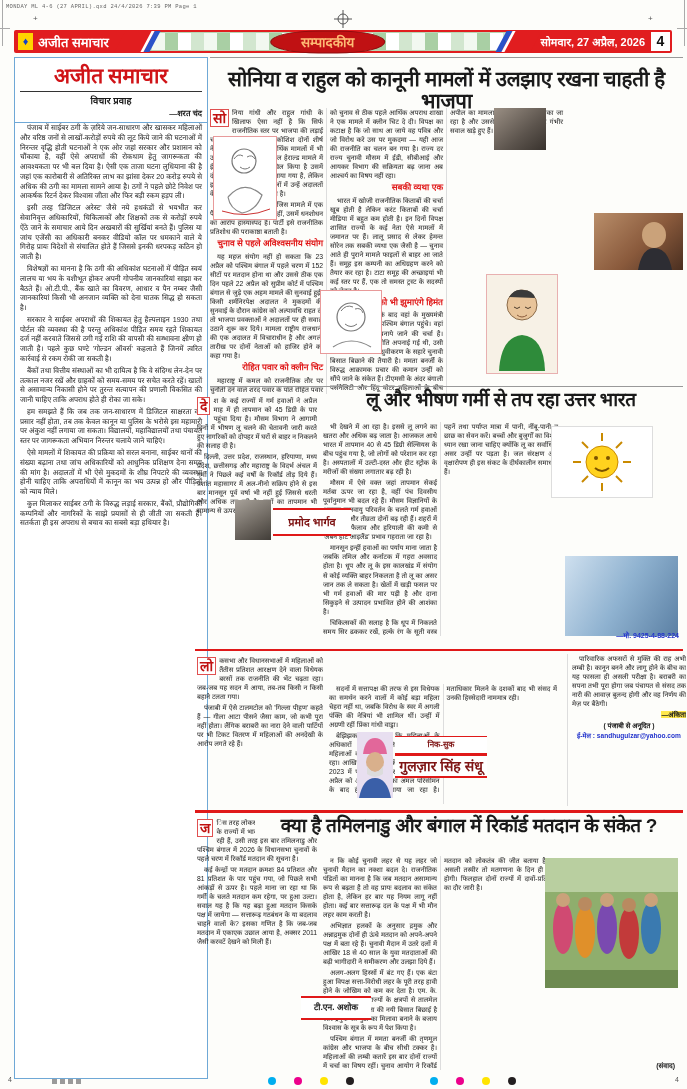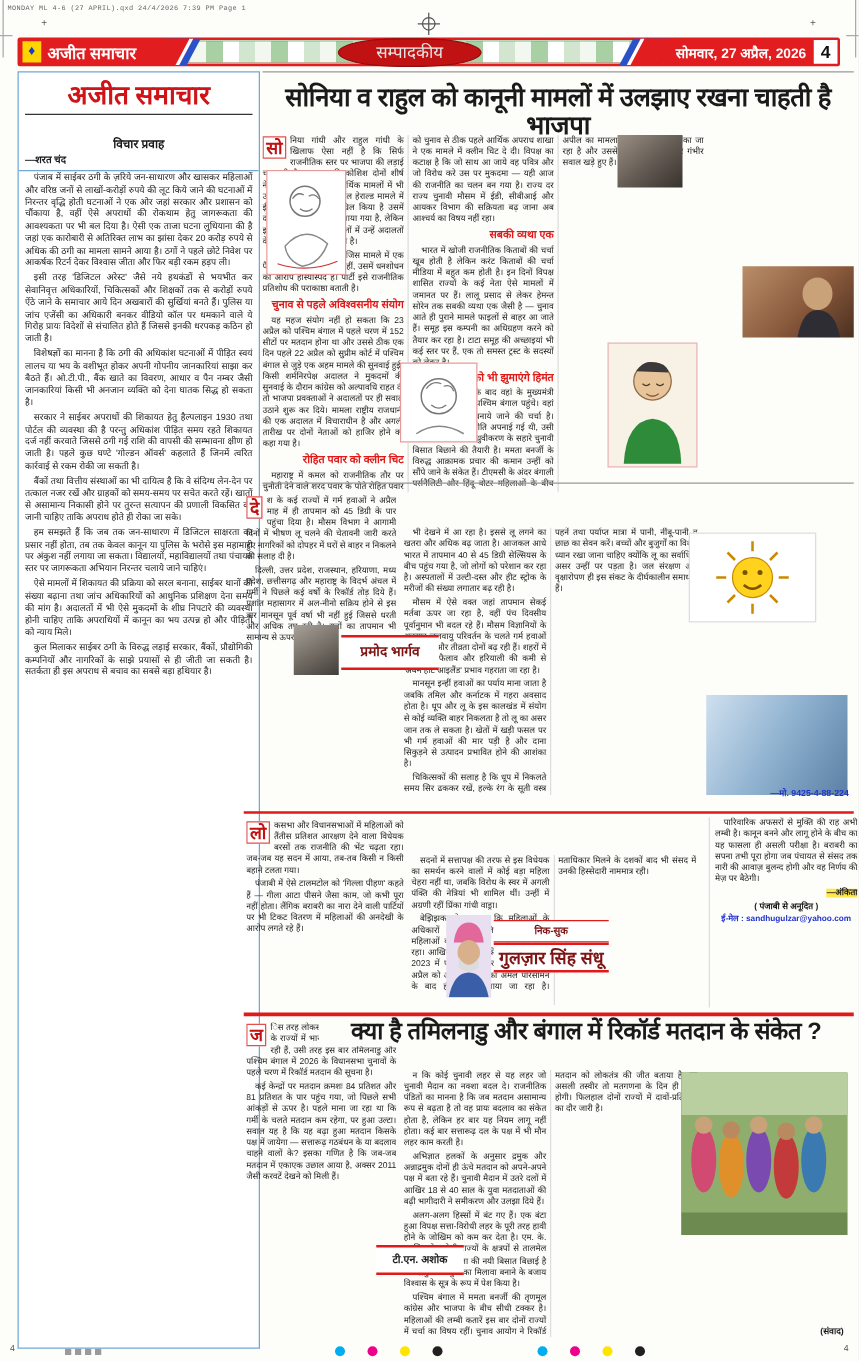--- a/index.html
+++ b/index.html
@@ -19,33 +19,33 @@
   .hdr .logo{width:15px;height:17px;background:#ffd400;color:#1440c8;font-size:11px;line-height:17px;
        text-align:center;margin:0 5px 0 4px;flex:0 0 auto;}
   .hdr .pname{color:#fff;font-weight:bold;font-size:13px;white-space:nowrap;margin-right:8px;}
   .hdr .mid{position:relative;flex:1 1 auto;height:17px;margin:0 8px;
        background:repeating-linear-gradient(90deg,#ffffff 0 13px,#d2e6cf 13px 26px,#f2f8f0 26px 39px,#a9cfa4 39px 52px);
        border:1px solid #b8d6b4;}
   .hdr .stripe{position:absolute;top:-2px;width:26px;height:21px;background:#e11d1f;}
   .hdr .stripe.l{left:-6px;transform:skewX(-28deg);border-right:3px solid #fff;box-shadow:6px 0 0 #2a52c8;}
   .hdr .stripe.r{right:-6px;transform:skewX(-28deg);border-left:3px solid #fff;box-shadow:-6px 0 0 #2a52c8;}
   .hdr .oval{position:absolute;left:50%;top:50%;transform:translate(-50%,-50%);
-       background:#c01113;color:#e5e5e5;font-weight:normal;font-size:13.5px;padding:1px 30px 2px;
+       background:#c01113;color:#fdba74;font-weight:bold;font-size:13.5px;padding:1px 30px 2px;
        border-radius:50%/60%;border:1px solid #8e0d0e;white-space:nowrap;}
   .hdr .date{color:#fff;font-weight:bold;font-size:11px;white-space:nowrap;margin:0 6px 0 2px;}
   .hdr .pgbox{width:19px;height:19px;background:#fff;color:#111;font-weight:bold;font-size:14px;
        line-height:19px;text-align:center;margin-right:2px;flex:0 0 auto;}
   
   .leftcol{position:absolute;left:14px;top:57px;width:192px;height:1020px;border:1px solid #6fa8d6;background:#fff;overflow:hidden;}
   .mast{border-bottom:1px solid #6fa8d6;padding:3px 5px 4px;}
   .mast .mtitle{color:#d01317;font-weight:bold;font-size:21px;text-align:center;
        font-family:"Liberation Serif","DejaVu Serif",serif;border-bottom:1px solid #333;padding-bottom:2px;}
-  .mast .mot{font-weight:bold;font-size:9.5px;text-align:center;margin-top:16px;}
+  .mast .mot{font-weight:bold;font-size:9.5px;text-align:center;margin-top:2px;}
   .mast .quote{font-size:8px;line-height:1.35;text-align:justify;margin-top:1px;}
-  .mast .qauth{font-size:8px;font-weight:bold;}
+  .mast .qauth{font-size:8px;font-weight:bold;text-align:right;}
   .cyber-h{font-weight:800;font-size:13px;text-align:center;margin:6px 2px 4px;letter-spacing:-.2px;}
   .cyber-b{padding:0 5px;font-size:7.2px;line-height:1.36;text-align:justify;overflow:hidden;height:905px;}
   .cyber-b p{margin:0 0 2px;text-indent:8px;}
   
   .art p{margin:0 0 2px;text-indent:7px;}
   [data-bind-list]{display:contents;}
   .subhead{color:#e01919;font-weight:bold;font-size:8.6px;text-align:right;margin:3px 0;text-indent:0!important;}
   .dropcap{float:left;font-size:14px;font-weight:bold;color:#c01212;border:1px solid #e05050;
        padding:0 2px;margin:1px 3px 0 0;line-height:1.15;background:#fff;}
   .lead{text-indent:0!important;}
@@ -189,20 +189,21 @@
     </div>
   </div>
 
   <div class="rule" style="left:210px;top:386px;width:473px;height:1px"></div>
 
   <div class="heat art bodytxt">
     <div class="c1">
       <p class="lead"><span class="dropcap" data-bind="articles.heat.drop_cap">दे</span><span data-bind="articles.heat.col1_lead">श के कई राज्यों में गर्म हवाओं ने अप्रैल माह में ही तापमान को 45 डिग्री के पार पहुंचा दिया है। मौसम विभाग ने आगामी दिनों में भीषण लू चलने की चेतावनी जारी करते हुए नागरिकों को दोपहर में घरों से बाहर न निकलने की सलाह दी है।</span></p>
       <span data-bind-list="articles.heat.col1_more"><p>दिल्ली, उत्तर प्रदेश, राजस्थान, हरियाणा, मध्य प्रदेश, छत्तीसगढ़ और महाराष्ट्र के विदर्भ अंचल में गर्मी ने पिछले कई वर्षों के रिकॉर्ड तोड़ दिये हैं। प्रशांत महासागर में अल-नीनो सक्रिय होने से इस बार मानसून पूर्व वर्षा भी नहीं हुई जिससे धरती और अधिक तप रही है। रातों का तापमान भी सामान्य से ऊपर बना हुआ है।</p></span>
     </div>
+    <div class="head" data-bind="articles.heat.headline">लू और भीषण गर्मी से तप रहा उत्तर भारत</div>
     <div class="cols">
       <span data-bind-list="articles.heat.body"><p>भी देखने में आ रहा है। इससे लू लगने का खतरा और अधिक बढ़ जाता है। आजकल आधे भारत में तापमान 40 से 45 डिग्री सेल्सियस के बीच पहुंच गया है, जो लोगों को परेशान कर रहा है। अस्पतालों में उल्टी-दस्त और हीट स्ट्रोक के मरीजों की संख्या लगातार बढ़ रही है।</p><p>मौसम में ऐसे वक्त जहां तापमान सेकई मर्तबा ऊपर जा रहा है, वहीं पंच दिवसीय पूर्वानुमान भी बदल रहे हैं। मौसम विज्ञानियों के अनुसार जलवायु परिवर्तन के चलते गर्म हवाओं की अवधि और तीव्रता दोनों बढ़ रही हैं। शहरों में कंक्रीट के फैलाव और हरियाली की कमी से 'अर्बन हीट आइलैंड' प्रभाव गहराता जा रहा है।</p><p>मानसून इन्हीं हवाओं का पर्याय माना जाता है जबकि तमिल और कर्नाटक में गहरा अवसाद होता है। धूप और लू के इस कालखंड में संयोग से कोई व्यक्ति बाहर निकलता है तो लू का असर जान तक ले सकता है। खेतों में खड़ी फसल पर भी गर्म हवाओं की मार पड़ी है और दाना सिकुड़ने से उत्पादन प्रभावित होने की आशंका है।</p><p>चिकित्सकों की सलाह है कि धूप में निकलते समय सिर ढककर रखें, हल्के रंग के सूती वस्त्र पहनें तथा पर्याप्त मात्रा में पानी, नींबू-पानी व छाछ का सेवन करें। बच्चों और बुजुर्गों का विशेष ध्यान रखा जाना चाहिए क्योंकि लू का सर्वाधिक असर उन्हीं पर पड़ता है। जल संरक्षण और वृक्षारोपण ही इस संकट के दीर्घकालीन समाधान हैं।</p></span>
     </div>
     <div class="photo" style="left:40px;top:112px;width:36px;height:40px;background:linear-gradient(150deg,#a8a29a,#6b655e 60%,#413d38)"></div>
     <div class="authlabel" style="left:78px;top:120px;width:78px;height:24px;font-size:11px" data-bind="articles.heat.author">प्रमोद भार्गव</div>
     <div class="imgbox" style="left:356px;top:38px;width:100px;height:70px;border-color:#ddd">
       <svg width="100" height="70" viewBox="0 0 100 70">
         <rect width="100" height="70" fill="#fff"></rect>
         <circle cx="50" cy="35" r="16" fill="#ffd21e" stroke="#c98a00"></circle>
         <g stroke="#c98a00" stroke-width="2">

